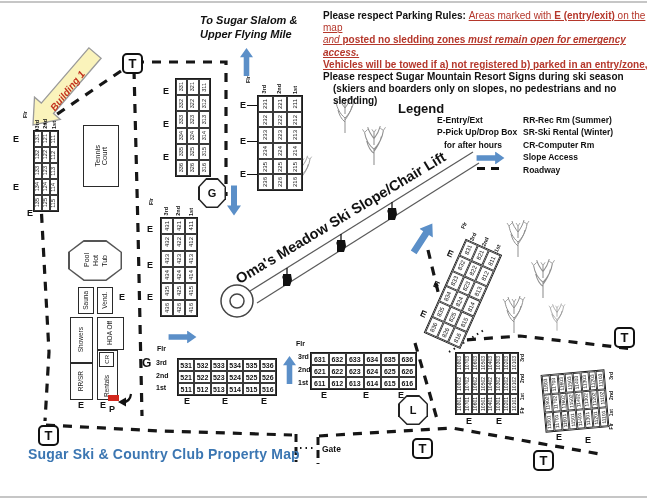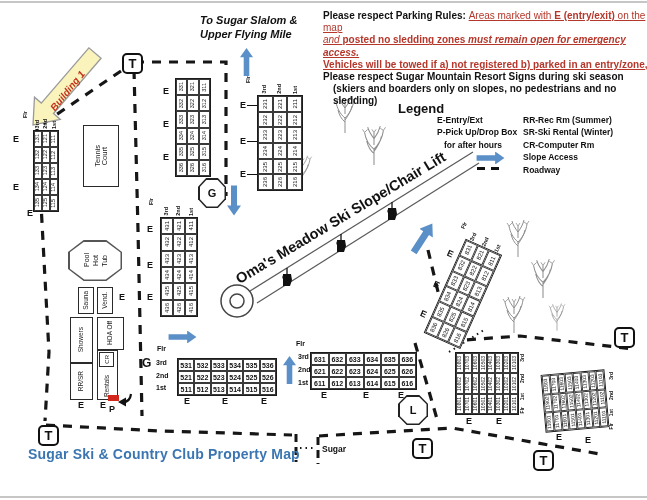--- a/index.html
+++ b/index.html
@@ -932,15 +932,15 @@
   <span class="em" style="left:78px;top:400px;">E</span>
   <span class="em" style="left:100px;top:400px;">E</span>
 
   <div class="abs" style="left:108px;top:395px;width:11px;height:6px;background:#d3281e;"></div>
   <span class="em" style="left:109px;top:404px;">P</span>
   <svg class="abs" style="left:117px;top:392px;" width="16" height="17">
     <path d="M14,2 Q13,10 6,10" stroke="#111" stroke-width="2.2" fill="none"></path>
     <polygon points="1,10 9,5.5 9,14.5" fill="#111"></polygon>
   </svg>
 
-  <span class="gate-lbl" style="left:322px;top:444px;">Sugar</span>
+  <span class="gate-lbl" style="left:322px;top:444px;">Gate</span>
   <div class="map-title">Sugar Ski &amp; Country Club Property Map</div>
 </div>
 
 </body></html>

